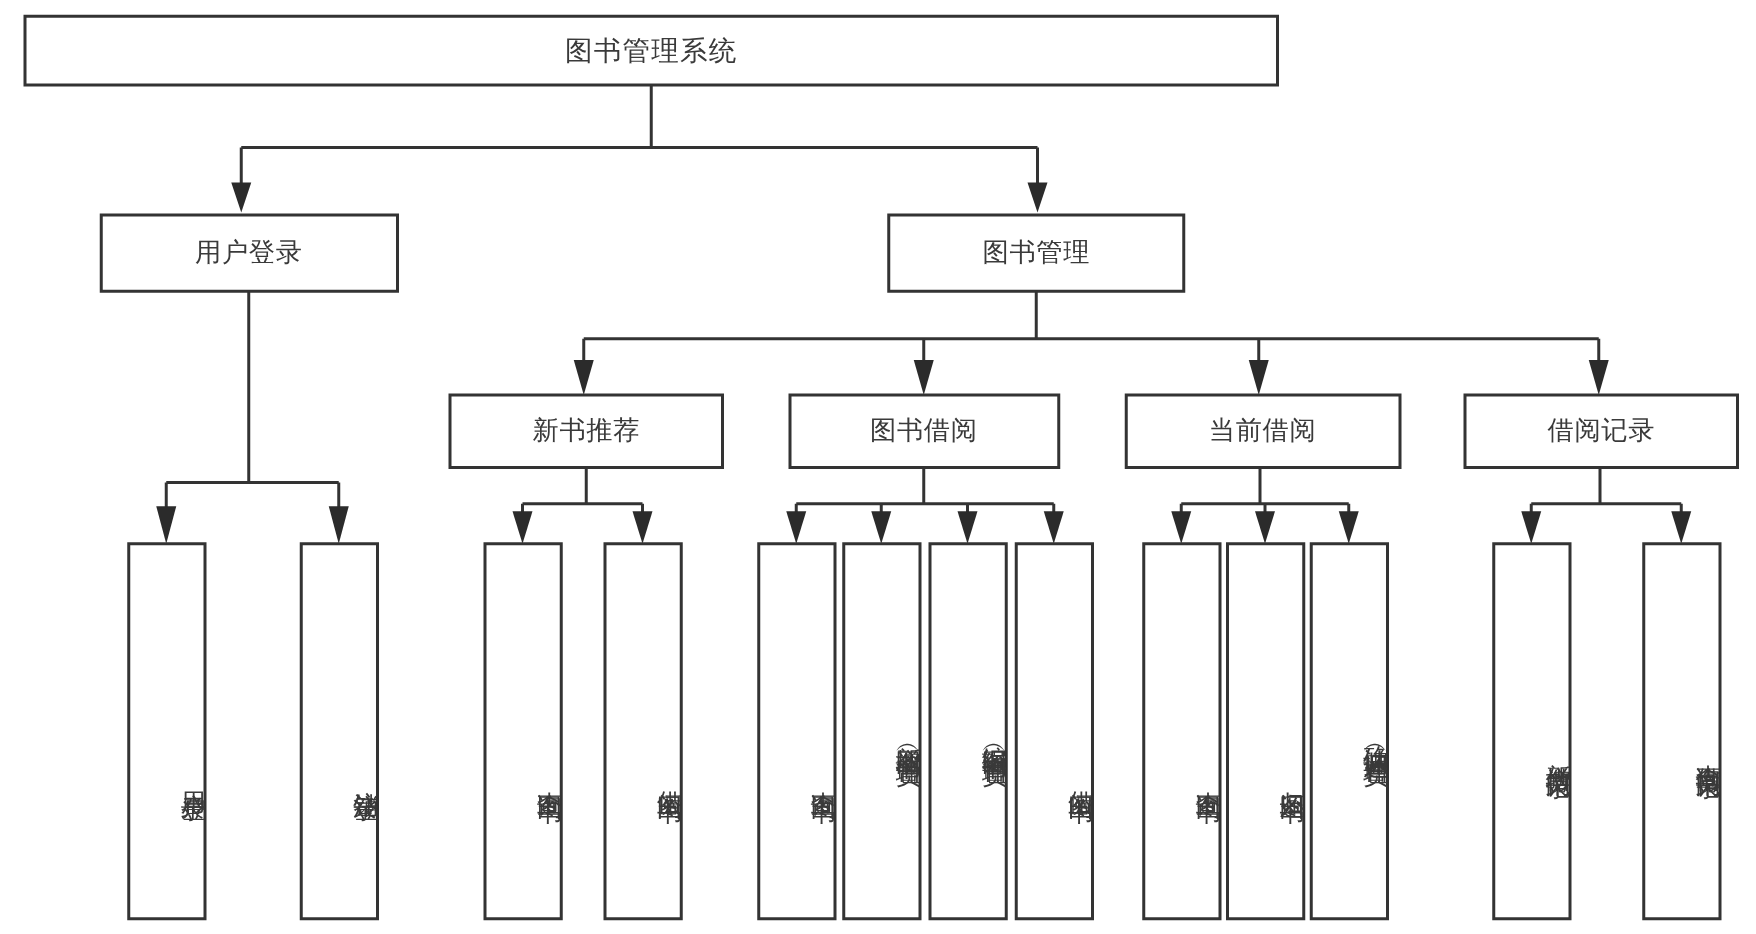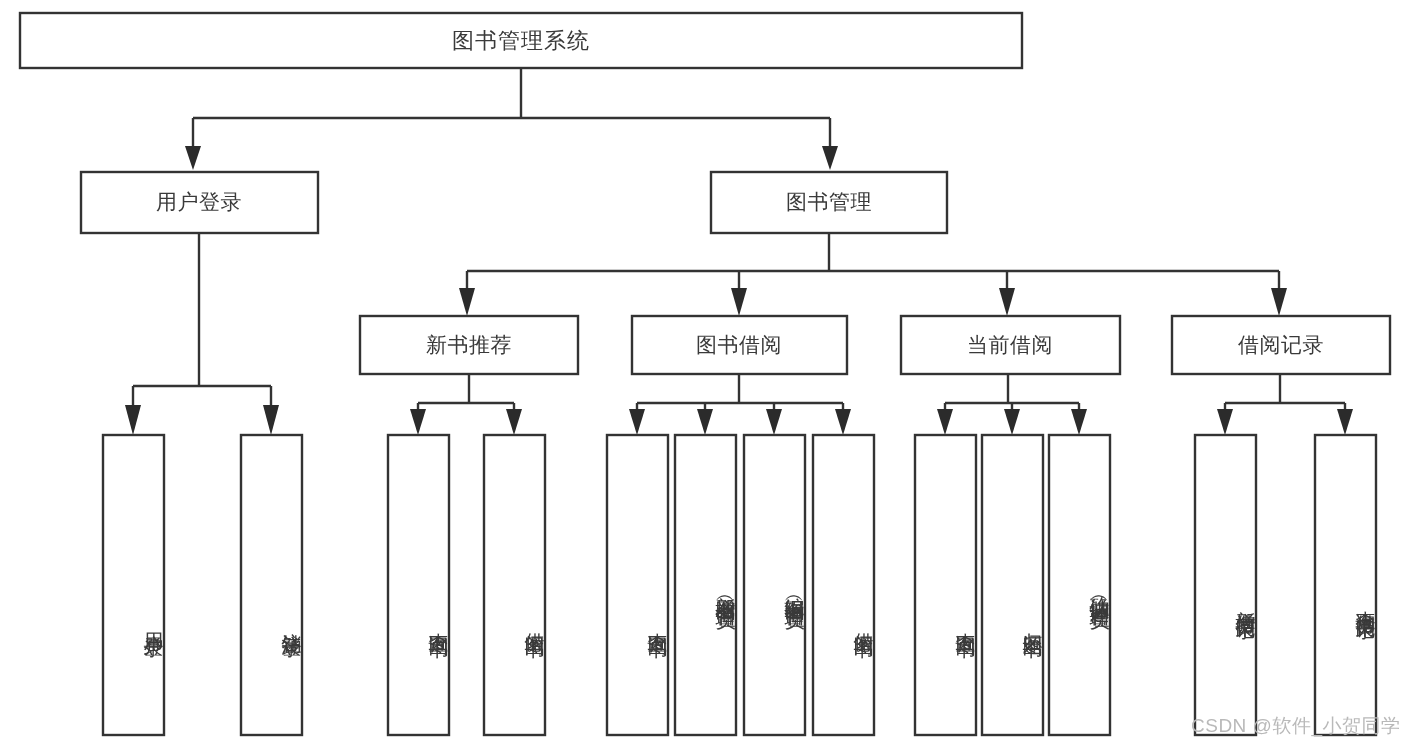--- a/index.html
+++ b/index.html
@@ -225,15 +225,14 @@
   <div class="leaf-label" style="left:607px;  top:506px; width:61px;  height:229px;">查询图书</div>
   <div class="leaf-label" style="left:675px;  top:444px; width:61px;  height:291px;">新增图书（管理员）</div>
   <div class="leaf-label" style="left:744px;  top:444px; width:61px;  height:291px;">编辑图书（管理员）</div>
   <div class="leaf-label" style="left:813px;  top:506px; width:61px;  height:229px;">借阅图书</div>
   <div class="leaf-label" style="left:915px;  top:506px; width:61px;  height:229px;">查询图书</div>
   <div class="leaf-label" style="left:982px;  top:506px; width:61px;  height:229px;">归还图书</div>
   <div class="leaf-label" style="left:1049px; top:444px; width:61px;  height:291px;">确认归还（管理员）</div>
   <div class="leaf-label" style="left:1195px; top:466px; width:61px;  height:269px;">新增借阅记录</div>
   <div class="leaf-label" style="left:1315px; top:466px; width:61px;  height:269px;">查询借阅记录</div>
 
-  <div class="watermark">CSDN @软件_小贺同学</div>
 
 </div>
 
 </body></html>

